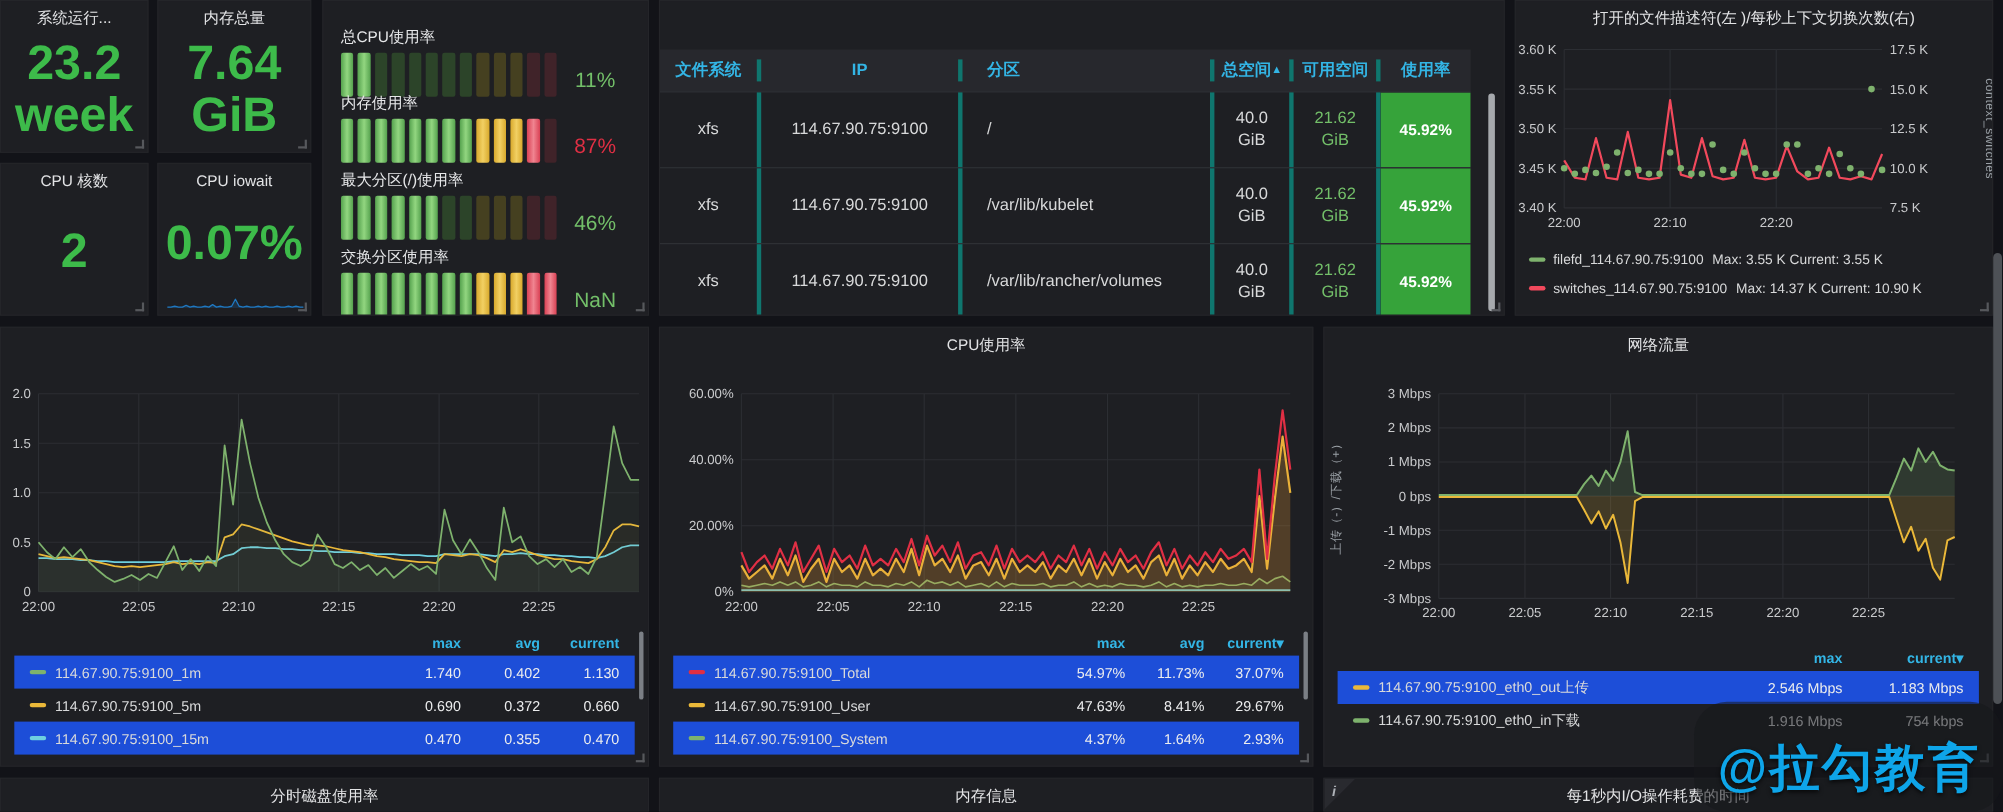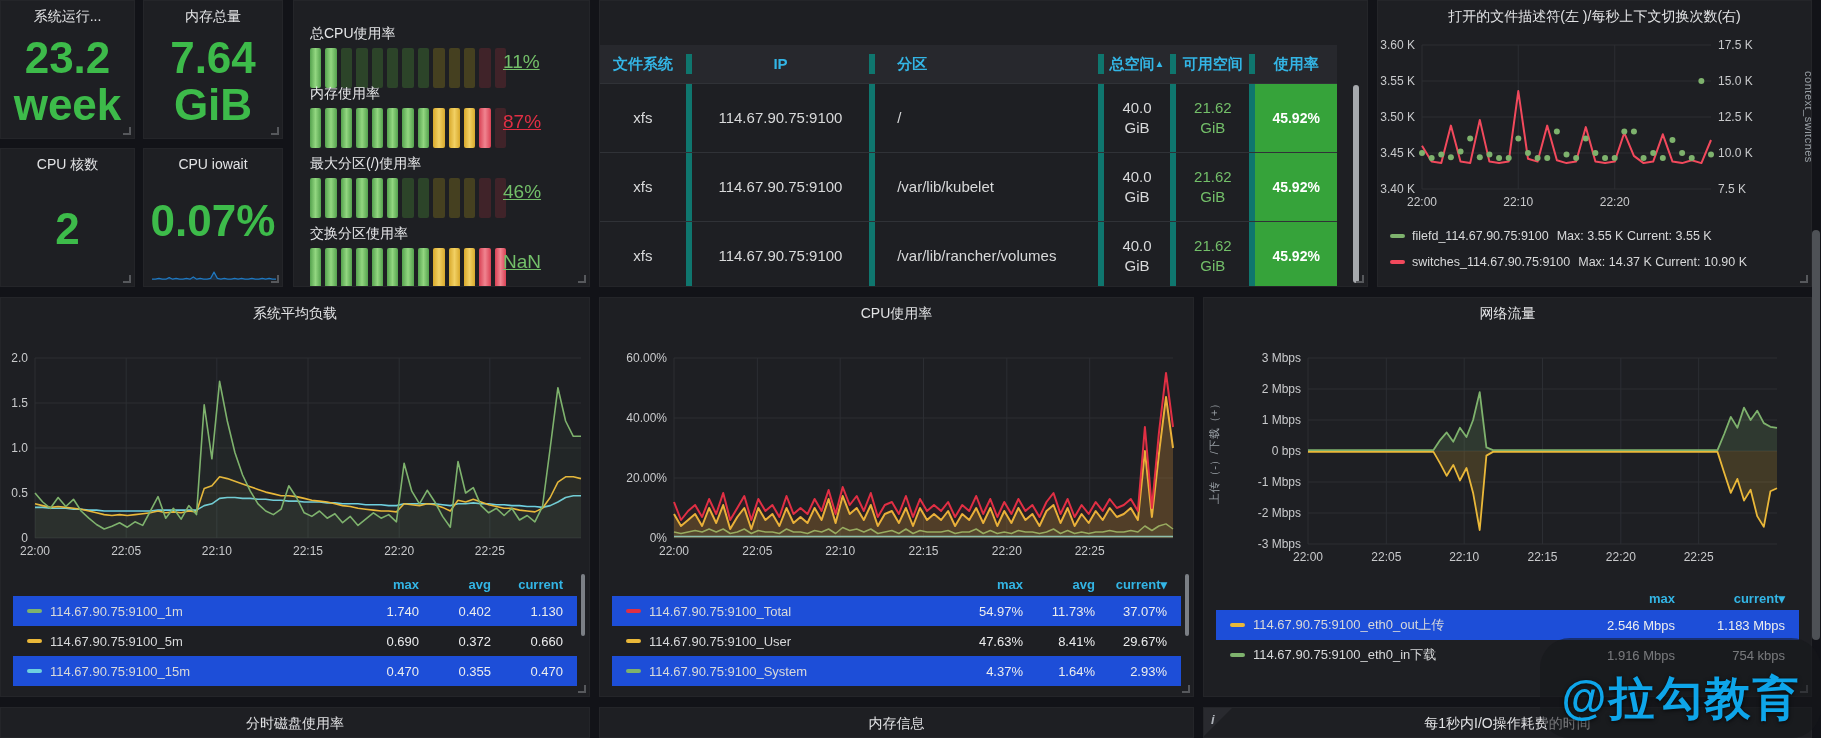--- a/index.html
+++ b/index.html
@@ -20,27 +20,27 @@
   .glabel{font-size:14px;color:#e6e7e9;margin-bottom:5px;white-space:nowrap;}
   .gbars{display:flex;height:40px;width:196px;}
   .gcell{flex:1;margin-right:4px;border-radius:2px;}
   .gcell:last-child{margin-right:0;}
   .gcell.g{background:#2c4429;}
   .gcell.y{background:#454020;}
   .gcell.r{background:#402329;}
   .gcell.g.lit{background:linear-gradient(90deg,#55a24e,#92d680 50%,#55a24e);}
   .gcell.y.lit{background:linear-gradient(90deg,#d8a92c,#f2d063 50%,#d8a92c);}
   .gcell.r.lit{background:linear-gradient(90deg,#d94154,#f08490 50%,#d94154);}
-  .gval{position:absolute;right:2px;top:26px;width:76px;text-align:left;font-size:19px;text-decoration:underline;}
+  .gval{position:absolute;right:2px;top:38px;width:76px;text-align:center;font-size:19px;}
   
   .tbl{position:absolute;left:0;top:44px;right:30px;font-size:15px;}
   .thead{display:flex;height:38px;align-items:center;background:#27282d;color:#33b5e5;font-weight:700;}
   .trow{display:flex;height:68px;border-top:1px solid #303237;}
   .tc{box-sizing:border-box;display:flex;align-items:center;justify-content:center;text-align:center;
-      border-right:6px solid #0f766e;overflow:hidden;line-height:1.35;}
+      border-right:4px solid #0f766e;overflow:hidden;line-height:1.35;}
   .tc.left{justify-content:flex-start;padding-left:22px;text-align:left;}
   .tc:last-child{border-right:none;}
   .c0{width:92px;} .c1{width:184px;} .c2{width:229px;} .c3{width:73px;} .c4{width:79px;} .c5{width:82px;}
   .usagecell{width:100%;height:100%;display:flex;align-items:center;justify-content:center;
              color:#fff;font-weight:700;font-size:14px;}
   .tsb{position:absolute;right:8px;top:84px;width:6px;height:198px;background:#a6a9ad;border-radius:3px;}
   
   svg{font-family:inherit;}
   .tick{fill:#c9cacc;font-size:12px;}
   .axlab{fill:#9aa0a6;font-size:11px;letter-spacing:.5px;}
@@ -295,21 +295,20 @@
       </div>
       <div class="leg7row">
         <span class="dash" style="background: rgb(242, 73, 92);"></span>
         <span>switches_114.67.90.75:9100</span>
         <span class="lstats">Max: 14.37 K  Current: 10.90 K</span>
       </div>
     </div>
   </div>
 
   <div class="panel" style="left:0;top:297px;width:590px;height:400px;">
-    <div class="ptitle">系统平均负载</div>
     <svg width="588" height="230" style="position:absolute;left:0;top:42px;">
         <line x1="34" x2="580" y1="18" y2="18" stroke="#2c2e33" stroke-width="1"></line>
         <text x="27" y="22" text-anchor="end" class="tick">2.0</text>
         <line x1="34" x2="580" y1="63" y2="63" stroke="#2c2e33" stroke-width="1"></line>
         <text x="27" y="67" text-anchor="end" class="tick">1.5</text>
         <line x1="34" x2="580" y1="108" y2="108" stroke="#2c2e33" stroke-width="1"></line>
         <text x="27" y="112" text-anchor="end" class="tick">1.0</text>
         <line x1="34" x2="580" y1="153" y2="153" stroke="#2c2e33" stroke-width="1"></line>
         <text x="27" y="157" text-anchor="end" class="tick">0.5</text>
         <line x1="34" x2="580" y1="198" y2="198" stroke="#2c2e33" stroke-width="1"></line>

